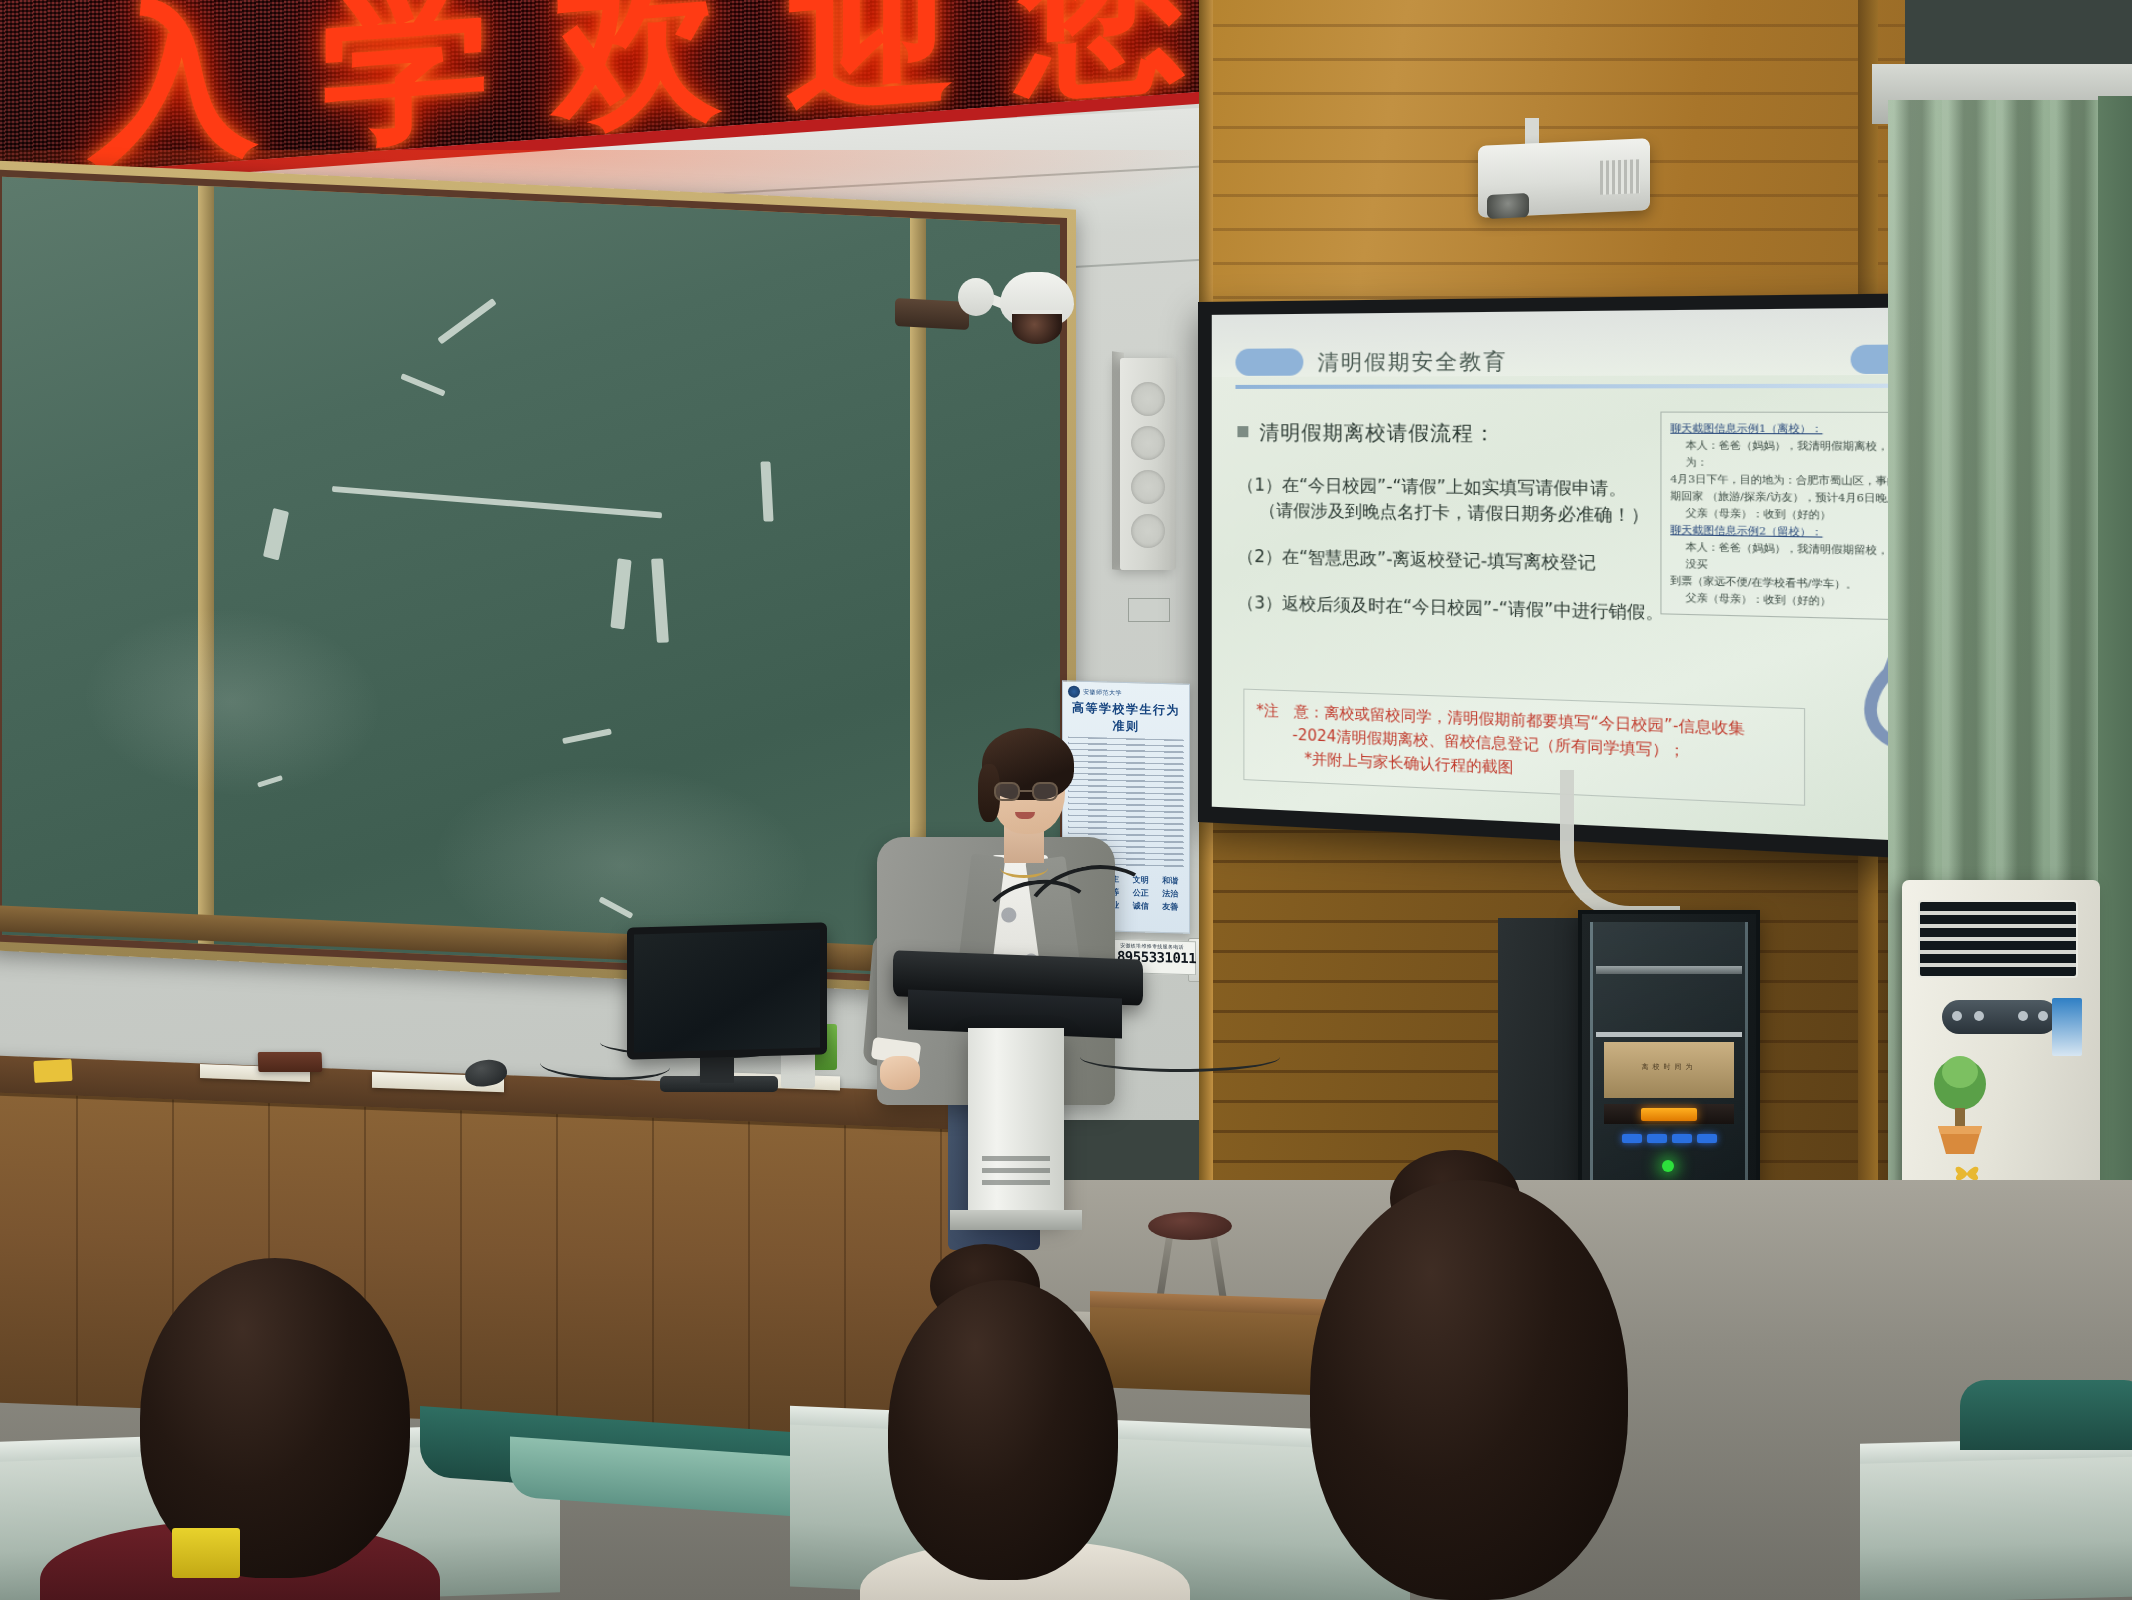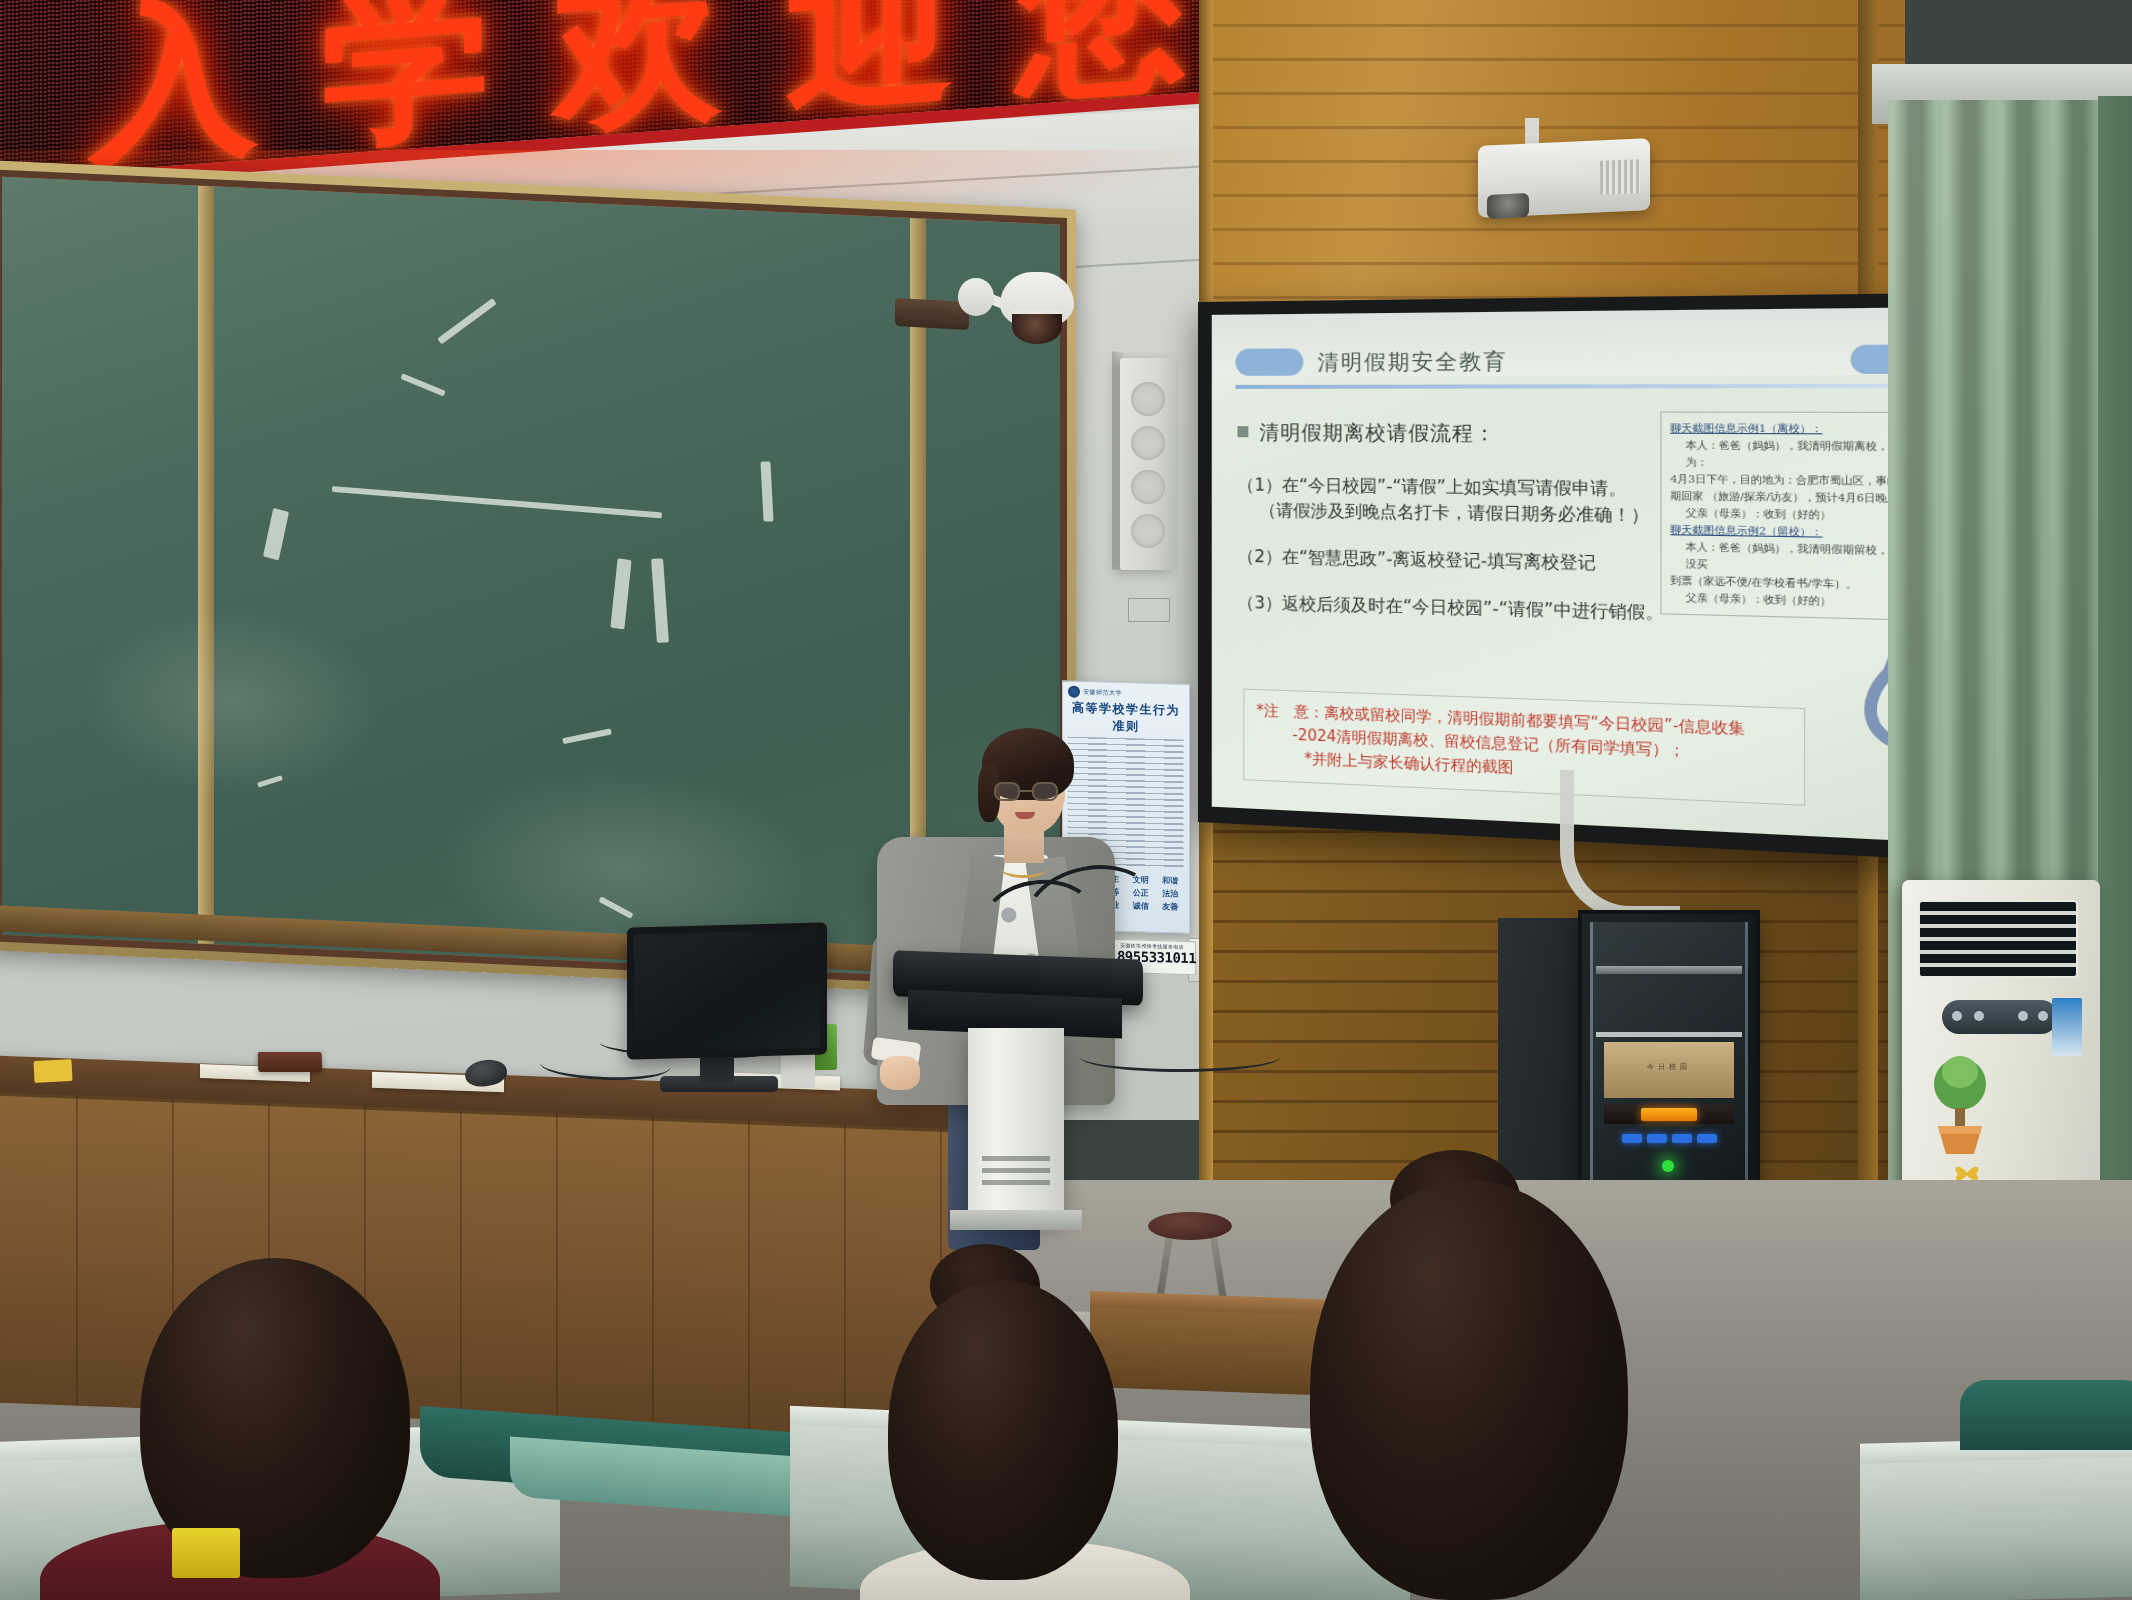--- a/index.html
+++ b/index.html
@@ -729,21 +729,21 @@
     </div>
   </div>
 
   <div class="duct"></div>
   <div class="rack-left"></div>
   <div class="rack">
     <div class="rack-glass"></div>
     <div class="rack-shelf" style="top:52px;"></div>
     <div class="rack-shelf" style="top:118px;height:5px;background:#b9c0c2;"></div>
     <div class="rack-amp" style="top:128px;">
-      <div class="lbl">今日校园</div>
+      <div class="lbl">离校时间为</div>
     </div>
     <div class="rack-strip" style="top:190px;">
       <div class="lcd-orange"></div>
     </div>
     <div class="rack-strip" style="top:214px;background:none;">
       <div class="btn-blue"></div>
       <div class="btn-blue"></div>
       <div class="btn-blue"></div>
       <div class="btn-blue"></div>
     </div>

